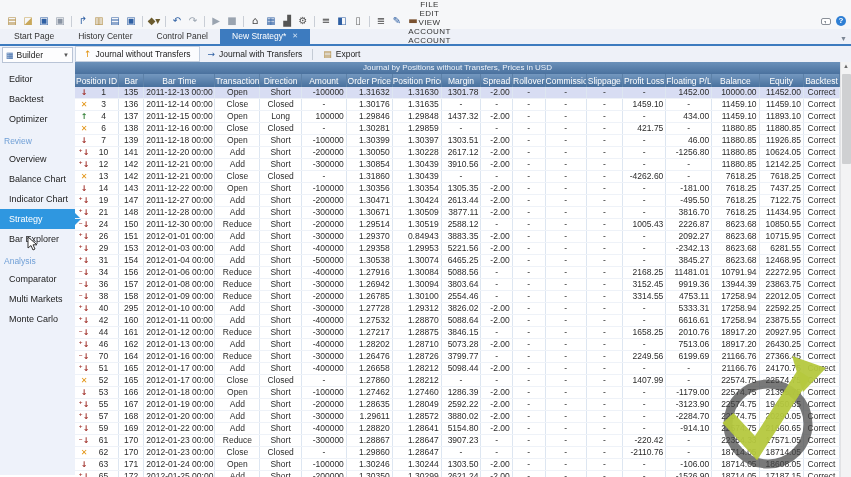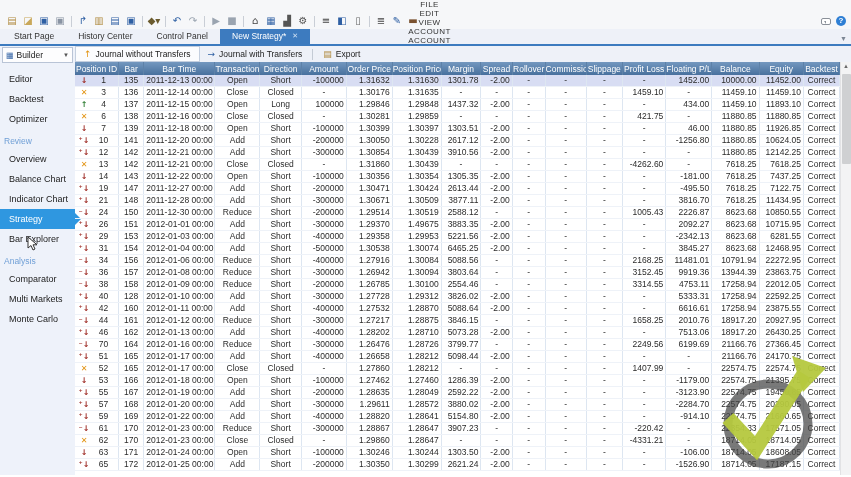--- a/index.html
+++ b/index.html
@@ -193,20 +193,21 @@
           <span>Journal with Transfers</span>
         </div>
         <div class="jsep"></div>
         <div class="jtab">
           <span class="jicon" style="color: rgb(176, 138, 62);">▤</span>
           <span>Export</span>
         </div>
       </div>
     <div class="tablewrap">
       <div class="grid-area">
+        <div class="grid-title">Journal by Positions without Transfers, Prices in USD</div>
         <table class="journal">
           <colgroup id="cols">
               <col style="width: 5.7%;">
               <col style="width: 3.3%;">
               <col style="width: 9.3%;">
               <col style="width: 5.9%;">
               <col style="width: 5.4%;">
               <col style="width: 5.9%;">
               <col style="width: 6%;">
               <col style="width: 6.4%;">
@@ -550,21 +551,21 @@
                     <span class="pos-icon" style="color: rgb(158, 43, 37);">⁺↓</span>
                     <span class="pos-id">26</span>
                   </div>
                 </td>
                 <td class="c">151</td>
                 <td class="c">2012-01-01 00:00</td>
                 <td class="c">Add</td>
                 <td class="c">Short</td>
                 <td class="r">-300000</td>
                 <td class="r">1.29370</td>
-                <td class="r">1.49675</td>
+                <td class="r">0.84943</td>
                 <td class="r">3883.35</td>
                 <td class="r">-2.00</td>
                 <td class="dash">-</td>
                 <td class="dash">-</td>
                 <td class="dash">-</td>
                 <td class="dash">-</td>
                 <td class="r">2092.27</td>
                 <td class="r">8623.68</td>
                 <td class="r">10715.95</td>
                 <td class="c">Correct</td>
@@ -694,21 +695,21 @@
                 <td class="r">22012.05</td>
                 <td class="c">Correct</td>
               </tr>
               <tr class="row">
                 <td>
                   <div class="pos-cell">
                     <span class="pos-icon" style="color: rgb(158, 43, 37);">⁺↓</span>
                     <span class="pos-id">40</span>
                   </div>
                 </td>
-                <td class="c">128</td>
+                <td class="c">295</td>
                 <td class="c">2012-01-10 00:00</td>
                 <td class="c">Add</td>
                 <td class="c">Short</td>
                 <td class="r">-300000</td>
                 <td class="r">1.27728</td>
                 <td class="r">1.29312</td>
                 <td class="r">3826.02</td>
                 <td class="r">-2.00</td>
                 <td class="dash">-</td>
                 <td class="dash">-</td>
@@ -1006,21 +1007,21 @@
                 <td class="c">Close</td>
                 <td class="c">Closed</td>
                 <td class="dash">-</td>
                 <td class="r">1.29860</td>
                 <td class="r">1.28647</td>
                 <td class="dash">-</td>
                 <td class="dash">-</td>
                 <td class="dash">-</td>
                 <td class="dash">-</td>
                 <td class="dash">-</td>
-                <td class="r">-4331.21</td>
+                <td class="r">-2110.76</td>
                 <td class="dash">-</td>
                 <td class="r">18714.05</td>
                 <td class="r">18714.05</td>
                 <td class="c">Correct</td>
               </tr>
               <tr class="row">
                 <td>
                   <div class="pos-cell">
                     <span class="pos-icon" style="color: rgb(158, 43, 37);">↓</span>
                     <span class="pos-id">63</span>

